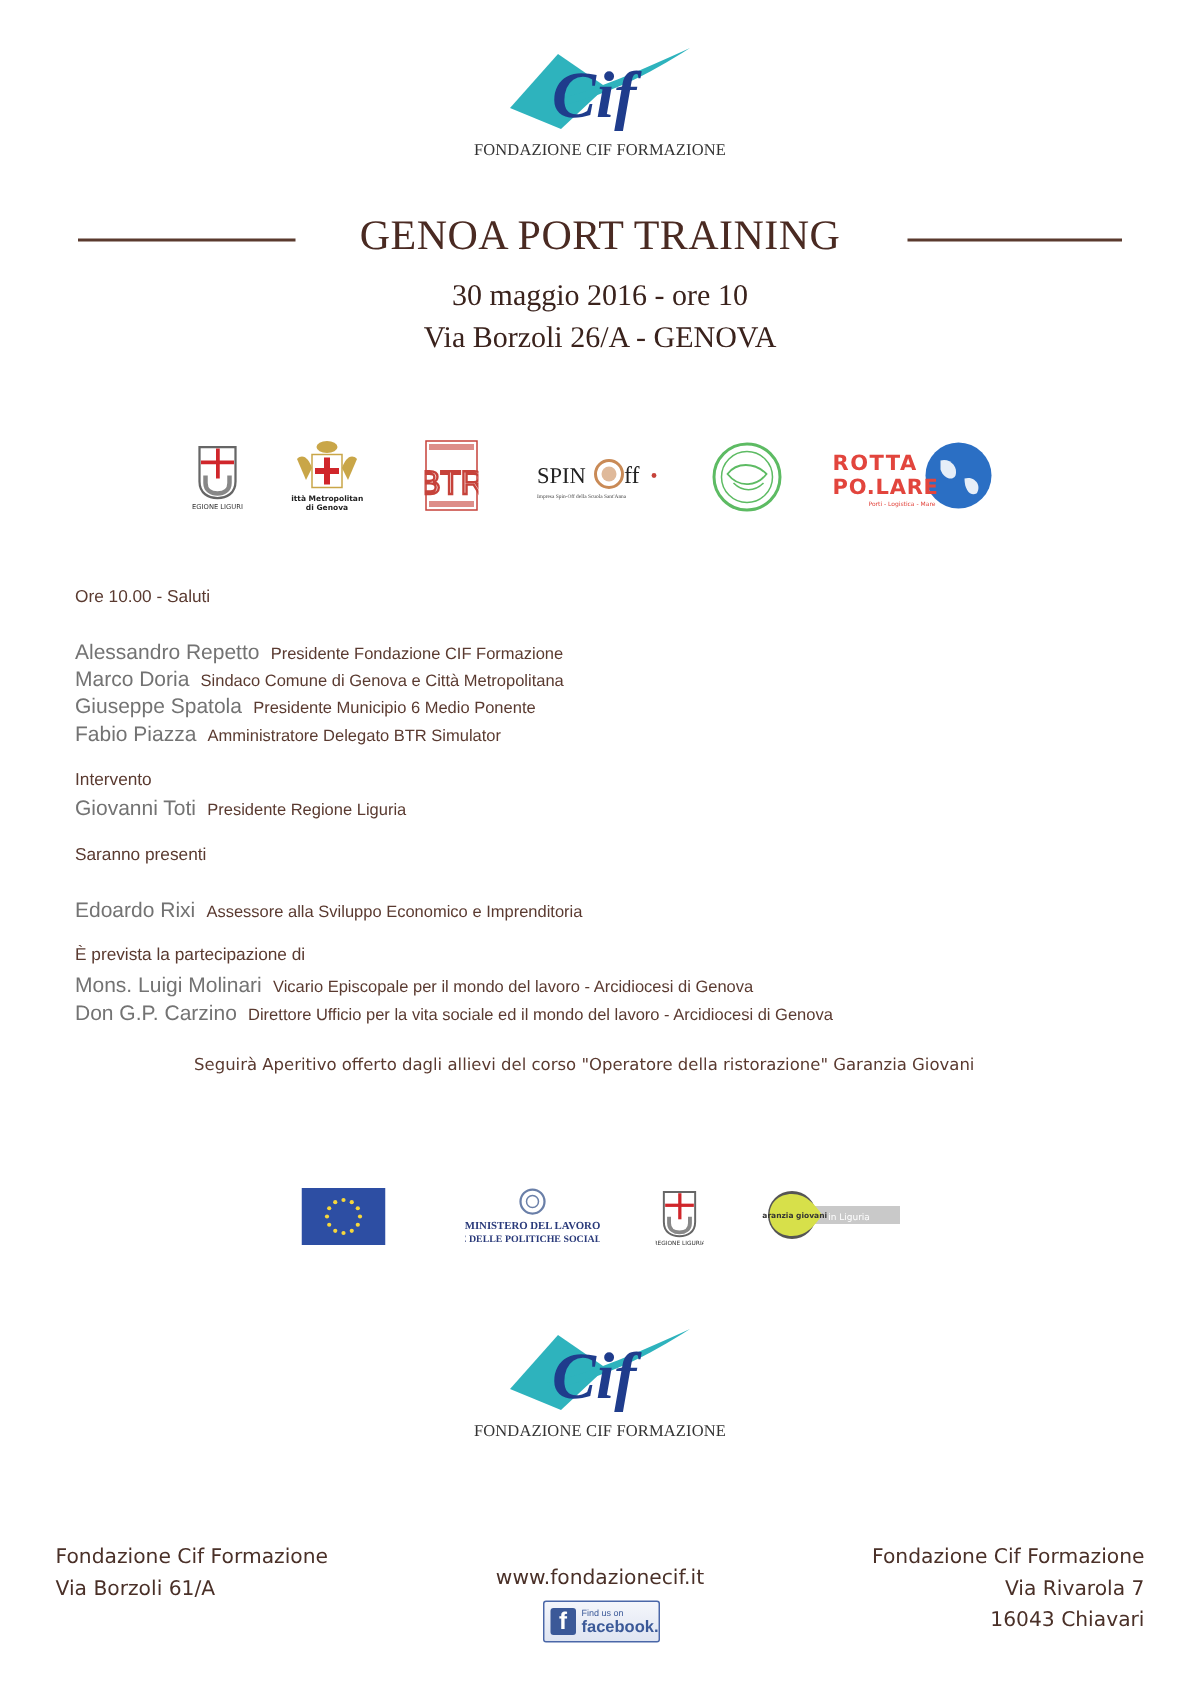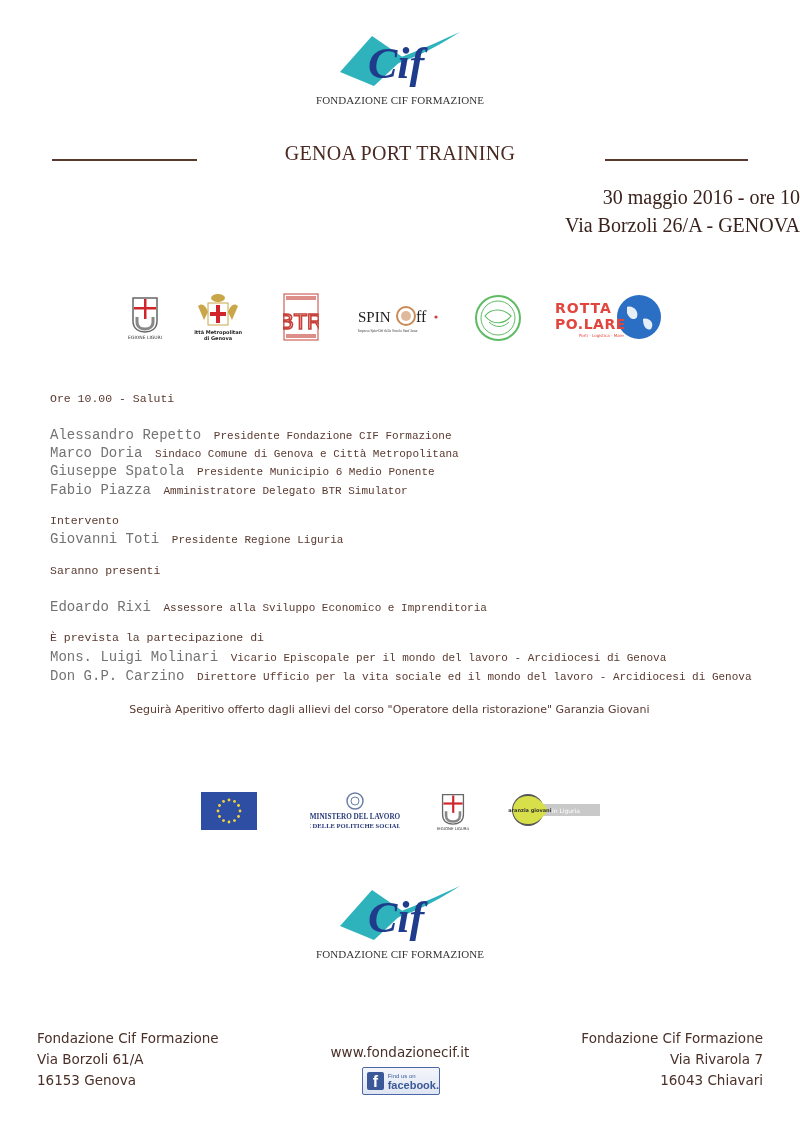--- a/index.html
+++ b/index.html
@@ -7,27 +7,27 @@
 
   
   .cif-logo { position:absolute; width:180px; height:90px; }
   .cif-logo .mark { position:absolute; left:24px; top:0; width:130px; height:62px; }
   .cif-logo .caption { position:absolute; left:0; width:180px; text-align:center; top:66px; font-family:"Liberation Serif", serif; font-size:11px; color:#333; letter-spacing:0.1px; }
 
   .title-row { position:absolute; top:142px; left:0; width:800px; height:36px; }
   .rule { position:absolute; height:1.5px; background:#5a3a2e; top:17px; }
   .rule.left { left:52px; width:145px; }
   .rule.right { left:605px; width:143px; }
-  .title { position:absolute; left:0; width:800px; text-align:center; top:0; font-family:"Liberation Serif", serif; font-size:20px; color:#4a2a22; letter-spacing:0.3px; }
-  .subline { position:absolute; left:0; width:800px; text-align:right; font-family:"Liberation Serif", serif; font-size:20px; color:#3a221c; }
+  .title { position:absolute; left:0; width:800px; text-align:center; top:0; font-family:"Liberation Serif", serif; font-size:28px; color:#4a2a22; letter-spacing:0.3px; }
+  .subline { position:absolute; left:0; width:800px; text-align:center; font-family:"Liberation Serif", serif; font-size:20px; color:#3a221c; }
 
   
   .plogo { position:absolute; display:flex; align-items:center; justify-content:center; }
 
-  .prog { position:absolute; left:50px; font-family:Liberation Mono, monospace; color:#4a3028; }
+  .prog { position:absolute; left:50px; font-family:Liberation Sans, sans-serif; color:#4a3028; }
   .prog .small { font-size:11.5px; color:#5a3a30; }
   .prog .name { font-size:14px; color:#737373; }
   .prog .role { font-size:11px; color:#5a3a30; margin-left:3px; }
   .line { position:absolute; left:0; white-space:nowrap; }
 
   .aperitivo { position:absolute; left:0; width:700px; text-align:center; top:703px; font-family:"DejaVu Sans", sans-serif; font-size:11px; color:#5a3a30; padding-left:79px; box-sizing:border-box; }
 
   .footer-text { position:absolute; font-family:"DejaVu Sans", sans-serif; font-size:13.5px; color:#4a3028; line-height:21px; }
   .fb-badge { position:absolute; left:362px; top:1067px; width:76px; height:26px; border:1px solid #4a67a8; border-radius:2px; background:linear-gradient(#f4f6fb,#dfe5f2); display:flex; align-items:center; }
   .fb-f { width:18px; height:18px; margin-left:4px; background:#3b5998; color:#fff; font-family:"Liberation Sans", sans-serif; font-weight:bold; font-size:16px; text-align:center; line-height:20px; border-radius:2px; }
@@ -217,21 +217,20 @@
     <polygon points="6,44 38,8 70,30 40,58" fill="#2eb3bd"></polygon>
     <path d="M30,40 C60,34 95,18 126,4 C98,22 70,36 34,44 Z" fill="#2eb3bd"></path>
     <text x="34" y="50" font-family="Liberation Serif, serif" font-size="44" font-style="italic" font-weight="bold" fill="#1f3c8c">Cif</text>
   </svg>
   <div class="caption">FONDAZIONE CIF FORMAZIONE</div>
 </div>
 
 <div class="footer-text" style="left:37px; top:1028px; text-align:left;">
   <div>Fondazione Cif Formazione</div>
   <div>Via Borzoli 61/A</div>
-  <div>16153 Genova</div>
 </div>
 
 <div class="footer-text" style="left:300px; width:200px; text-align:center; top:1042px;">www.fondazionecif.it</div>
 
 <div class="fb-badge">
   <div class="fb-f">f</div>
   <div class="fb-text">
     <span class="fb-small">Find us on</span>
     <span class="fb-big">facebook.</span>
   </div>

